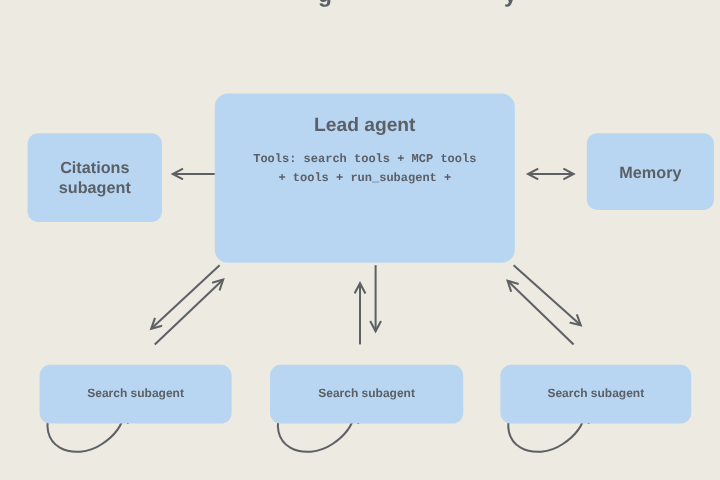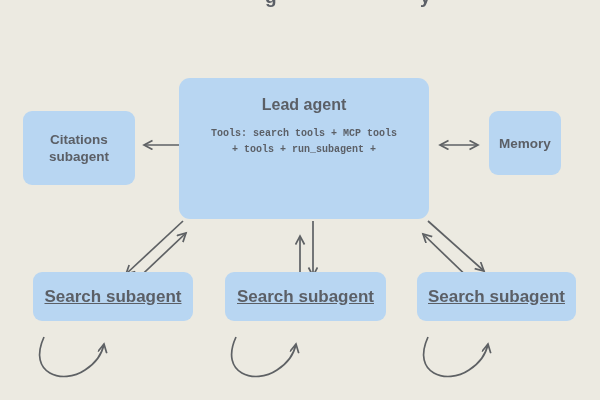--- a/index.html
+++ b/index.html
@@ -20,22 +20,22 @@
     font-weight:bold;
     display:flex;flex-direction:column;
     align-items:center;justify-content:center;
     text-align:center;
     box-sizing:border-box;
   }
   .lead-box{left:179px;top:78px;width:250px;height:141px;border-radius:11px;justify-content:flex-start;padding-top:17px;}
   .lead-title{font-size:16px;line-height:19px;}
   .lead-tools{font-size:10px;line-height:15.5px;margin-top:12px;font-family:Liberation Mono, monospace;}
   .citations-box{left:23px;top:111px;width:112px;height:74px;font-size:13.5px;line-height:17px;padding:0 18px;}
-  .memory-box{left:489px;top:111px;width:72px;height:64px;font-size:13.5px;}
-  .search-box{top:272px;height:49px;font-size:17px;text-decoration:underline;}
+  .memory-box{left:489px;top:111px;width:106px;height:64px;font-size:13.5px;}
+  .search-box{top:304px;height:49px;font-size:10px;}
   .search-1{left:33px;width:160px;}
   .search-2{left:225px;width:161px;}
   .search-3{left:417px;width:159px;}
   .arrow-layer{position:absolute;left:0;top:0;width:600px;height:400px;pointer-events:none;}
   .title-fragment{
     position:absolute;top:-14px;
     font-size:19px;font-weight:bold;color:#5B5F66;
   }
   .frag-g{left:265px;}
   .frag-y{left:420px;}

